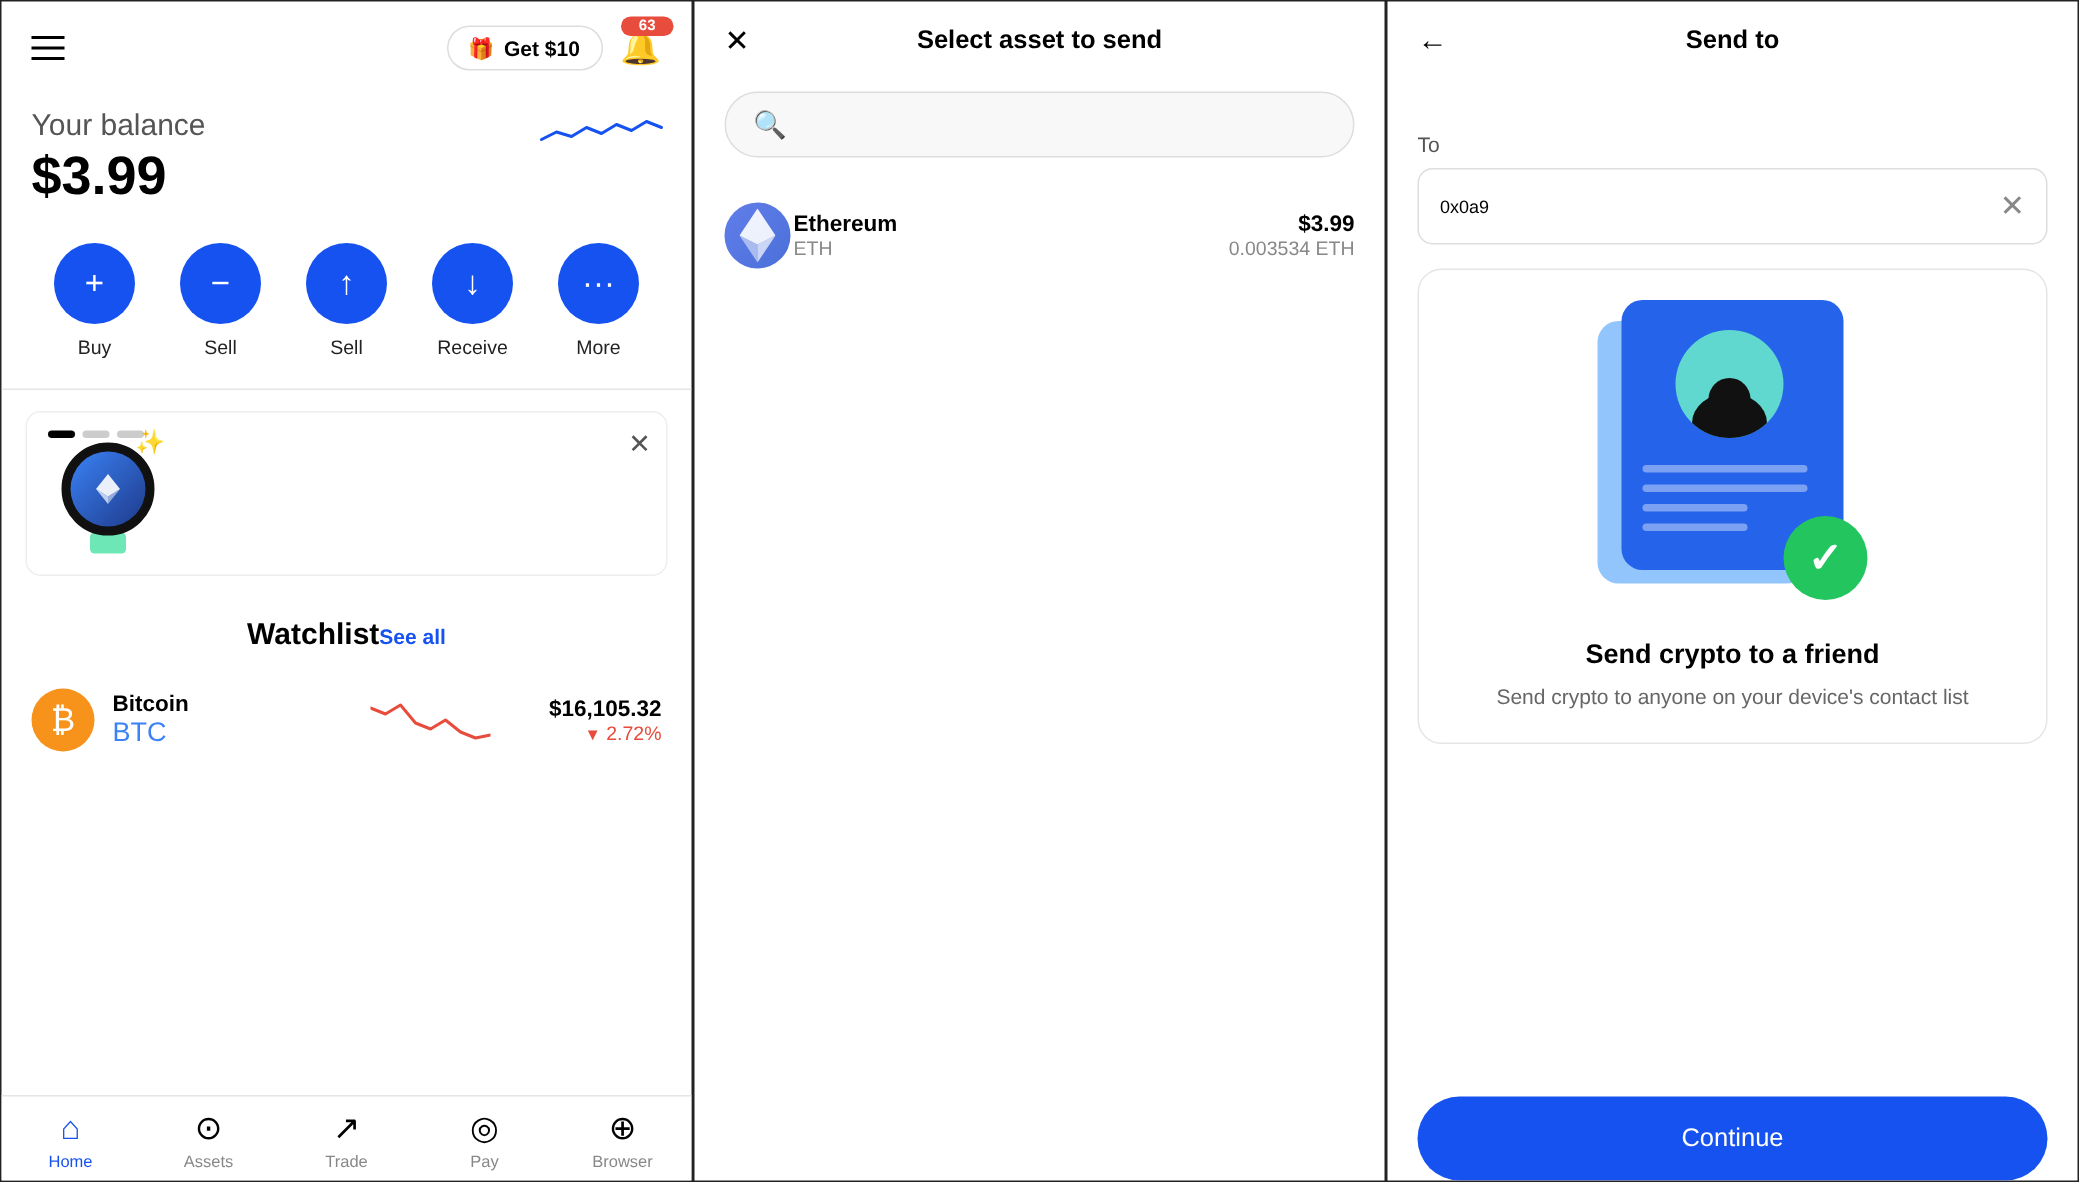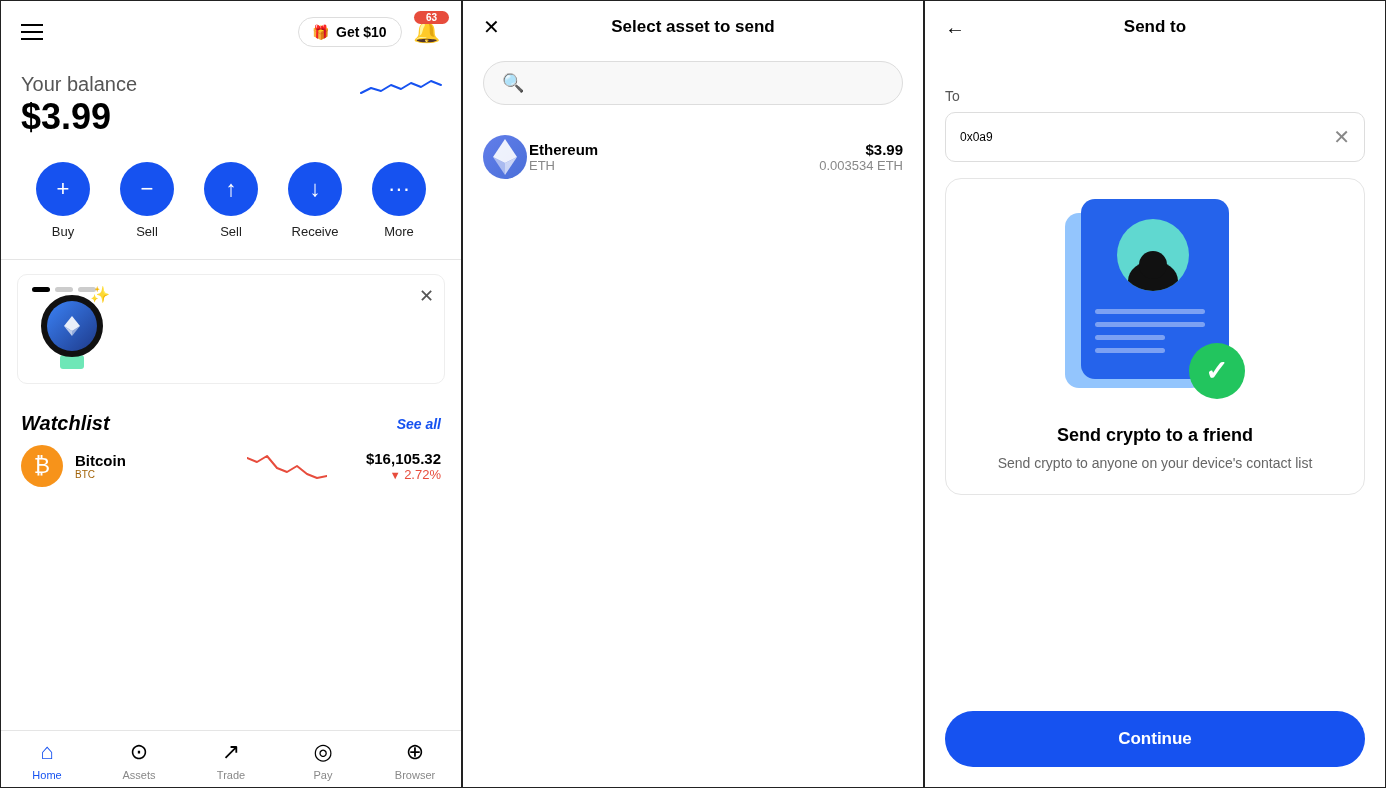--- a/index.html
+++ b/index.html
@@ -199,23 +199,23 @@
       border-radius: 3px;
     }
     .dot.active { background: #000; }
     .dot.inactive { background: #ccc; }
 
     .watchlist-section {
       padding: 14px 20px 8px;
     }
     .watchlist-header {
       display: flex;
-      justify-content: space-between;
-      align-items: center;
-      font-style: italic;
+      justify-content: center;
+      align-items: center;
+      margin-bottom: 14px;
     }
     .watchlist-title {
       font-size: 20px;
       font-weight: 700;
     }
     .see-all {
       color: #1652f0;
       font-size: 14px;
       font-weight: 600;
       cursor: pointer;
@@ -238,22 +238,22 @@
       flex-shrink: 0;
     }
     .coin-info {
       flex: 1;
     }
     .coin-name {
       font-size: 15px;
       font-weight: 600;
     }
     .coin-ticker {
-      font-size: 10px;
-      color: #a16207;
+      font-size: 18px;
+      color: #3b82f6;
     }
     .coin-chart {
       flex: 1;
       display: flex;
       align-items: center;
       justify-content: center;
     }
     .coin-price-info {
       text-align: right;
     }
@@ -446,29 +446,29 @@
       font-weight: 700;
       margin-bottom: 8px;
     }
     .send-friend-desc {
       font-size: 14px;
       color: #666;
       line-height: 1.4;
     }
 
     .continue-btn {
-      margin: 20px 20px;
+      margin: 0 20px;
       width: calc(100% - 40px);
       background: #1652f0;
       color: #fff;
       border: none;
       border-radius: 30px;
       padding: 18px;
       font-size: 17px;
-      font-weight: 700;
+      font-weight: 400;
       cursor: pointer;
     }
 
     
     .sparkline-svg {
       overflow: visible;
     }
   </style>
 </head>
 <body>

